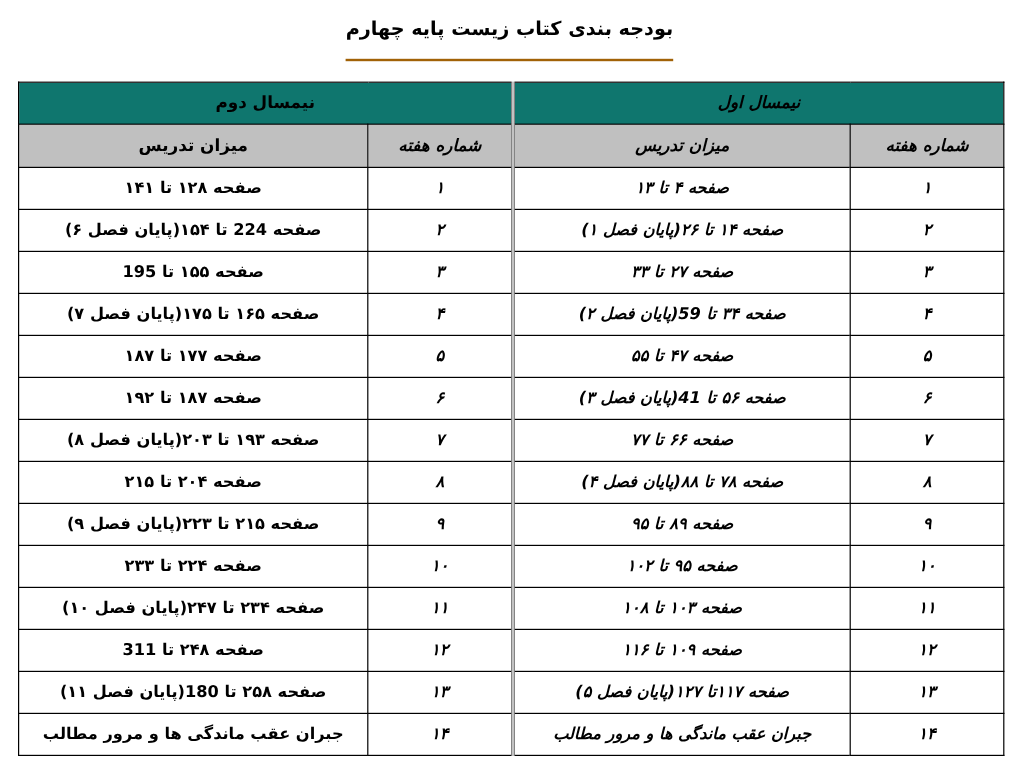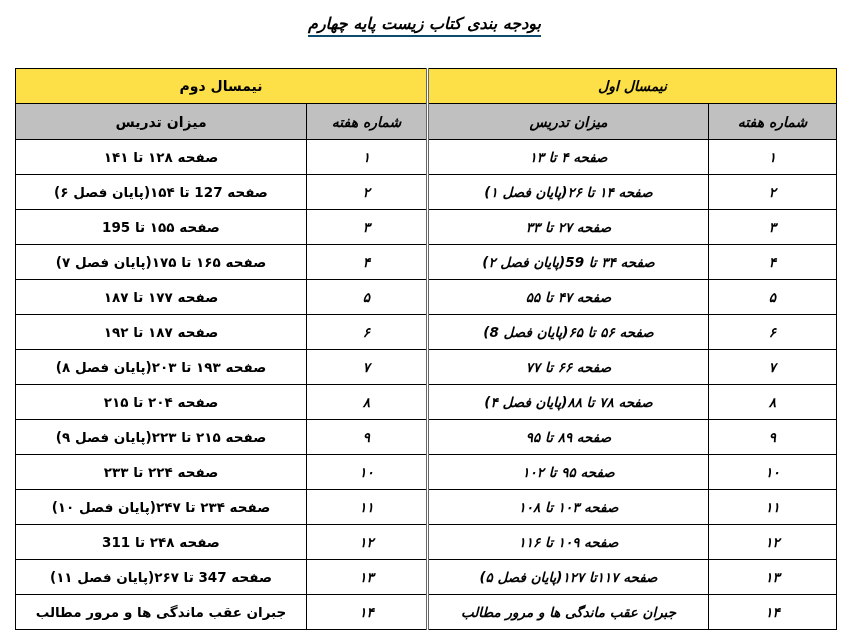--- a/index.html
+++ b/index.html
@@ -2,31 +2,31 @@
 <html><head>
   <meta charset="utf-8">
   <style>
     html, body { margin: 0; padding: 0; background: #ffffff; }
     body { width: 849px; height: 637px; position: relative; overflow: hidden;
            font-family: "DejaVu Sans", sans-serif; color: #000; }
     .title {
       position: absolute; top: 14px; left: 0; width: 849px; text-align: center;
       direction: rtl; font-weight: bold; font-size: 16px;
     }
-    .title span { border-bottom: 2px solid #0c4a6e; padding-bottom: 2px; font-style: italic; }
+    .title span { border-bottom: 2px solid #a16207; padding-bottom: 16px; }
     table.budget {
       position: absolute; left: 15px; top: 68px; width: 821px;
       border-collapse: collapse; direction: rtl; table-layout: fixed;
       font-weight: bold; font-size: 13.5px;
     }
     table.budget td, table.budget th {
       border: 1px solid #000; text-align: center; padding: 0; overflow: hidden;
       white-space: nowrap;
     }
-    table.budget tr.sem th { height: 34px; background: #fde047; font-size: 14px; margin-top: 27px; }
+    table.budget tr.sem th { height: 34px; background: #0f766e; font-size: 14px; margin-top: 27px; }
     table.budget tr.hdr th { height: 35px; background: #c0c0c0; font-size: 14px; text-align: center; }
     table.budget tr.row td { height: 34px; }
     col.week { width: 121px; }
     col.amount { width: 281px; }
     col.week2 { width: 128px; }
     col.amount2 { width: 291px; }
     th.split, td.split { border-left: 3px double #666 !important; font-style: italic; }
     td.inner, th.inner { border-left-color: #777; font-style: italic; }
   </style>
 </head>
@@ -59,21 +59,21 @@
       <tr class="row">
     <td class="inner">۱</td>
     <td class="split">صفحه ۴ تا ۱۳</td>
     <td class="inner">۱</td>
     <td>صفحه ۱۲۸ تا ۱۴۱</td>
   </tr>
       <tr class="row">
     <td class="inner">۲</td>
     <td class="split">صفحه ۱۴ تا ۲۶(پایان فصل ۱)</td>
     <td class="inner">۲</td>
-    <td>صفحه 127 تا ۱۵۴(پایان فصل ۶)</td>
+    <td>صفحه 224 تا ۱۵۴(پایان فصل ۶)</td>
   </tr>
       <tr class="row">
     <td class="inner">۳</td>
     <td class="split">صفحه ۲۷ تا ۳۳</td>
     <td class="inner">۳</td>
     <td>صفحه ۱۵۵ تا 195</td>
   </tr>
       <tr class="row">
     <td class="inner">۴</td>
     <td class="split">صفحه ۳۴ تا 59(پایان فصل ۲)</td>
@@ -81,21 +81,21 @@
     <td>صفحه ۱۶۵ تا ۱۷۵(پایان فصل ۷)</td>
   </tr>
       <tr class="row">
     <td class="inner">۵</td>
     <td class="split">صفحه ۴۷ تا ۵۵</td>
     <td class="inner">۵</td>
     <td>صفحه ۱۷۷ تا ۱۸۷</td>
   </tr>
       <tr class="row">
     <td class="inner">۶</td>
-    <td class="split">صفحه ۵۶ تا ۶۵(پایان فصل 8)</td>
+    <td class="split">صفحه ۵۶ تا 41(پایان فصل ۳)</td>
     <td class="inner">۶</td>
     <td>صفحه ۱۸۷ تا ۱۹۲</td>
   </tr>
       <tr class="row">
     <td class="inner">۷</td>
     <td class="split">صفحه ۶۶ تا ۷۷</td>
     <td class="inner">۷</td>
     <td>صفحه ۱۹۳ تا ۲۰۳(پایان فصل ۸)</td>
   </tr>
       <tr class="row">
@@ -125,21 +125,21 @@
       <tr class="row">
     <td class="inner">۱۲</td>
     <td class="split">صفحه ۱۰۹ تا ۱۱۶</td>
     <td class="inner">۱۲</td>
     <td>صفحه ۲۴۸ تا 311</td>
   </tr>
       <tr class="row">
     <td class="inner">۱۳</td>
     <td class="split">صفحه ۱۱۷تا ۱۲۷(پایان فصل ۵)</td>
     <td class="inner">۱۳</td>
-    <td>صفحه 347 تا ۲۶۷(پایان فصل ۱۱)</td>
+    <td>صفحه ۲۵۸ تا 180(پایان فصل ۱۱)</td>
   </tr>
       <tr class="row">
     <td class="inner">۱۴</td>
     <td class="split">جبران عقب ماندگی ها و مرور مطالب</td>
     <td class="inner">۱۴</td>
     <td>جبران عقب ماندگی ها و مرور مطالب</td>
   </tr>
     </tbody>
 </table>
 

